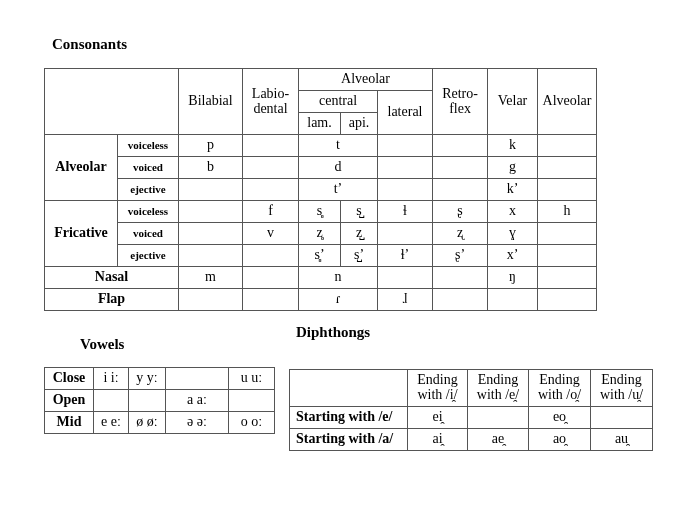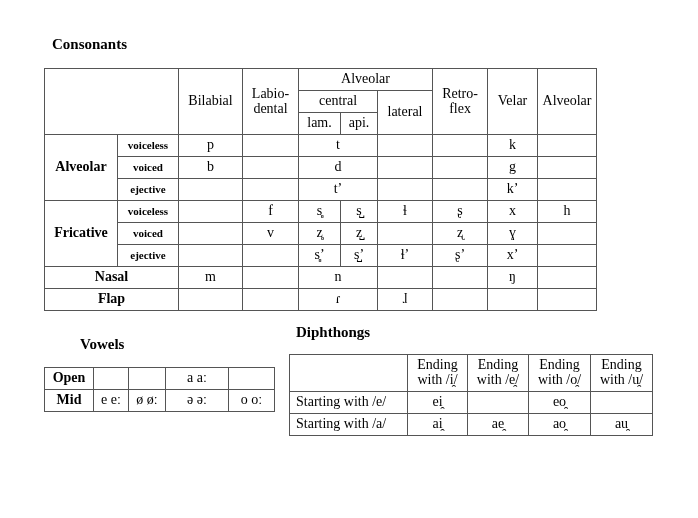--- a/index.html
+++ b/index.html
@@ -5,21 +5,21 @@
   html, body { margin: 0; padding: 0; background: #ffffff; }
   body { width: 698px; height: 518px; position: relative; overflow: hidden;
          font-family: "Liberation Serif", "DejaVu Serif", serif; color: #000; }
   .heading { position: absolute; font-weight: bold; font-size: 15px; }
   table { position: absolute; border-collapse: collapse; table-layout: fixed; }
   td { border: 1px solid #555; text-align: center; vertical-align: middle; padding: 0;
        font-size: 14px; line-height: 1.05; }
   td.sm { font-size: 11px; font-weight: bold; }
   td.hd { font-weight: normal; font-size: 14px; margin-top: 16px; }
   td.rowhead { font-weight: bold; font-size: 14px; }
-  #dip td.left { text-align: left; padding-left: 6px; font-weight: normal; font-size: 14px; white-space: nowrap; }
+  #dip td.left { text-align: left; padding-left: 6px; font-weight: bold; font-size: 14px; white-space: nowrap; }
 </style>
 </head>
 <body>
 
 <div class="heading" style="left:52px; top:36px;">Consonants</div>
 
 <table id="cons" style="left:44px; top:68px; width:553px;">
   <colgroup>
     <col style="width:73px">
       <col style="width:61px">
@@ -149,39 +149,46 @@
 <table id="vow" style="left:44px; top:367px; width:230px;">
   <colgroup>
     <col style="width:49px">
       <col style="width:35px">
       <col style="width:37px">
       <col style="width:63px">
       <col style="width:46px">
   </colgroup>
   <tbody>
   <tr style="height:22px">
+    <td class="rowhead">Close</td>
+    <td>i iː</td>
+    <td>y yː</td>
+    <td></td>
+    <td>u uː</td>
+  </tr>
+  <tr style="height:22px">
     <td class="rowhead">Open</td>
     <td></td>
     <td></td>
     <td>a aː</td>
     <td></td>
   </tr>
   <tr style="height:22px">
     <td class="rowhead">Mid</td>
     <td>e eː</td>
     <td>ø øː</td>
     <td>ə əː</td>
     <td>o oː</td>
   </tr>
 </tbody>
   </table>
 
 <div class="heading" style="left:296px; top:324px;">Diphthongs</div>
 
-<table id="dip" style="left:289px; top:354px; width:363px;border-radius:23px;">
+<table id="dip" style="left:289px; top:369px; width:363px;border-radius:23px;">
   <colgroup>
     <col style="width:118px">
       <col style="width:60px">
       <col style="width:61px">
       <col style="width:62px">
       <col style="width:62px">
   </colgroup>
   <tbody>
       <tr style="height:37px">
     <td></td>

